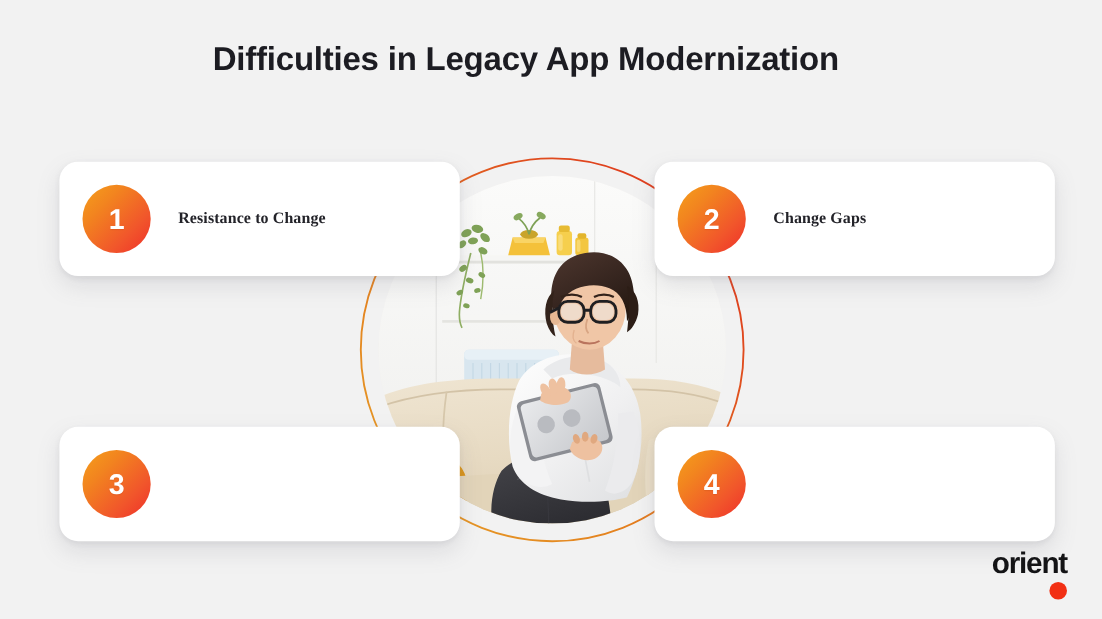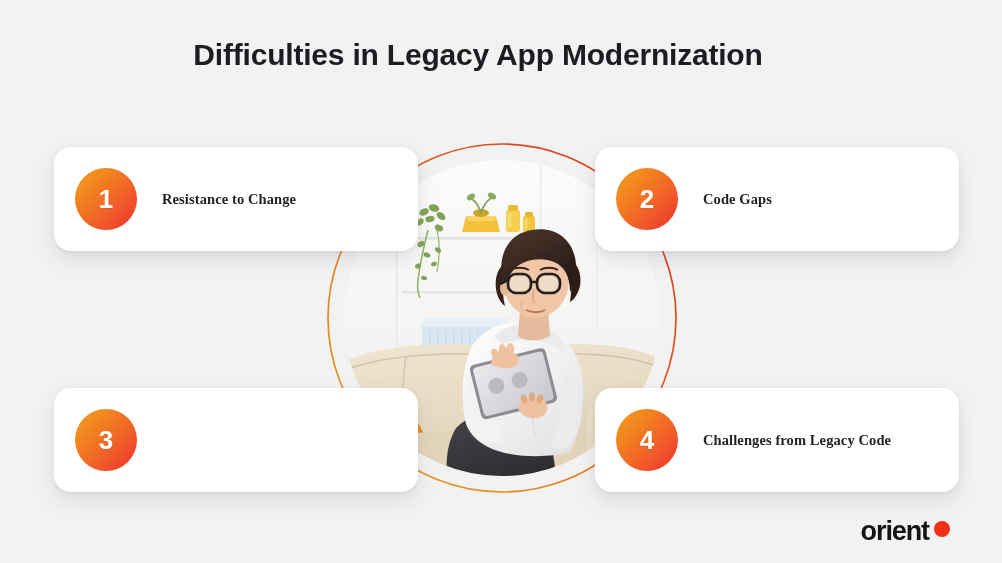--- a/index.html
+++ b/index.html
@@ -96,23 +96,24 @@
     font-size:14.5px;
     font-weight:bold;
     letter-spacing:0.1px;
     color:#232329;
     font-family:Liberation Serif, serif;
   }
 
   
   .logo {
     position:absolute;
-    right:52px; bottom:18px;
+    right:32px; bottom:18px;
     display:flex;
-    align-items:flex-start;
+    align-items:flex-end;
+    flex-direction:column;
   }
   .logo-word {
     font-size:27px;
     font-weight:bold;
     letter-spacing:-1.1px;
     color:#141416;
     font-family:"Liberation Sans", sans-serif;
     line-height:1;
   }
   .logo-dot {
@@ -331,30 +332,29 @@
     </div>
   </div>
 
   <div class="card card-1">
     <div class="num-badge">1</div>
     <div class="card-label">Resistance to Change</div>
   </div>
 
   <div class="card card-2">
     <div class="num-badge">2</div>
-    <div class="card-label">Code Gaps</div>
+    <div class="card-label">Change Gaps</div>
   </div>
 
   <div class="card card-3">
     <div class="num-badge">3</div>
   </div>
 
   <div class="card card-4">
     <div class="num-badge">4</div>
-    <div class="card-label">Challenges from Legacy Code</div>
   </div>
 
   <div class="logo">
     <span class="logo-word">orient</span>
     <span class="logo-dot"></span>
   </div>
 
 </div>
 
 </body></html>

